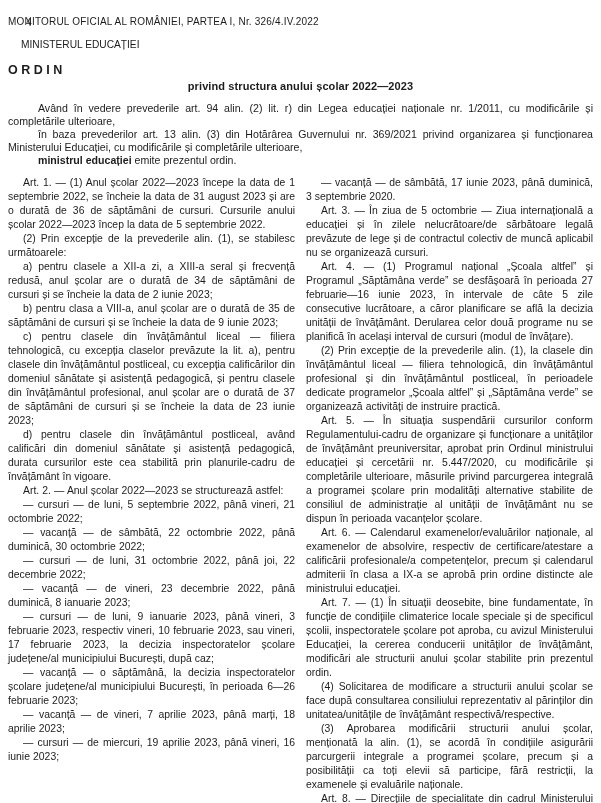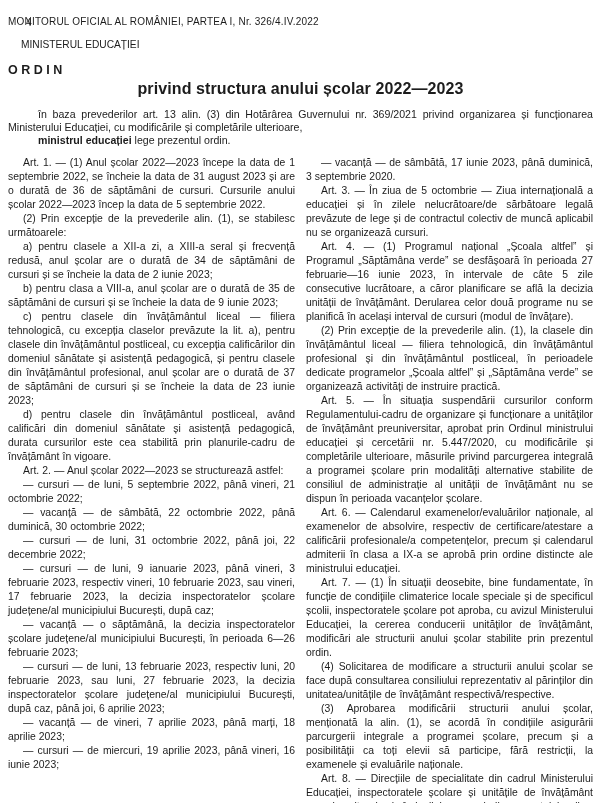--- a/index.html
+++ b/index.html
@@ -20,21 +20,21 @@
   .hdr-row { position: relative; height: 13px; }
   .page-number { position: absolute; left: 18px; top: 0; font-size: 10.5px; }
   .journal-title { text-align: left; font-size: 10px; letter-spacing: 0.2px; }
   .issuer { margin-top: 10px; font-size: 10.2px; padding-left: 13px; }
   .order-title {
     margin-top: 13px; 
     font-size: 12.5px; font-weight: bold; letter-spacing: 3.5px;
   }
   .order-subtitle {
     margin-top: 3px; text-align: center;
-    font-size: 16px; font-weight: bold; letter-spacing: 0.1px;
+    font-size: 11px; font-weight: bold; letter-spacing: 0.1px;
   }
   .preamble { margin-top: 10px; }
   .preamble p {
     margin: 0; font-size: 10.6px; line-height: 13px;
     text-align: justify; text-indent: 30px;
   }
   .enacting-clause { margin-top: 10px; }
   .cols { display: flex; gap: 11px; margin-top: 9px; }
   .col { flex: 1 1 0; min-width: 0; }
   .col p {
@@ -54,39 +54,40 @@
     <span class="page-number">4</span>
     <div class="journal-title">MONITORUL OFICIAL AL ROMÂNIEI, PARTEA I, Nr. 326/4.IV.2022</div>
   </div>
 
   <div class="issuer">MINISTERUL EDUCAȚIEI</div>
 
   <div class="order-title">ORDIN</div>
   <div class="order-subtitle">privind structura anului școlar 2022—2023</div>
 
   <div class="preamble">
+    <p>Având în vedere prevederile art. 94 alin. (2) lit. r) din Legea educației naționale nr. 1/2011, cu modificările și completările ulterioare,</p>
     <p>în baza prevederilor art. 13 alin. (3) din Hotărârea Guvernului nr. 369/2021 privind organizarea și funcționarea Ministerului Educației, cu modificările și completările ulterioare,</p>
-    <p class="enacting-clause"><span class="bold">ministrul educației</span><span> lege prezentul ordin.</span></p>
+    <p class="enacting-clause"><span class="bold">ministrul educației</span><span> emite prezentul ordin.</span></p>
   </div>
 
   <div class="cols">
     <div class="col">
       <p>Art. 1. — (1) Anul școlar 2022—2023 începe la data de 1 septembrie 2022, se încheie la data de 31 august 2023 și are o durată de 36 de săptămâni de cursuri. Cursurile anului școlar 2022—2023 încep la data de 5 septembrie 2022.</p>
       <p>(2) Prin excepție de la prevederile alin. (1), se stabilesc următoarele:</p>
       <p>a) pentru clasele a XII-a zi, a XIII-a seral și frecvență redusă, anul școlar are o durată de 34 de săptămâni de cursuri și se încheie la data de 2 iunie 2023;</p>
       <p>b) pentru clasa a VIII-a, anul școlar are o durată de 35 de săptămâni de cursuri și se încheie la data de 9 iunie 2023;</p>
       <p>c) pentru clasele din învățământul liceal — filiera tehnologică, cu excepția claselor prevăzute la lit. a), pentru clasele din învățământul postliceal, cu excepția calificărilor din domeniul sănătate și asistență pedagogică, și pentru clasele din învățământul profesional, anul școlar are o durată de 37 de săptămâni de cursuri și se încheie la data de 23 iunie 2023;</p>
       <p>d) pentru clasele din învățământul postliceal, având calificări din domeniul sănătate și asistență pedagogică, durata cursurilor este cea stabilită prin planurile-cadru de învățământ în vigoare.</p>
       <p>Art. 2. — Anul școlar 2022—2023 se structurează astfel:</p>
       <p>— cursuri — de luni, 5 septembrie 2022, până vineri, 21 octombrie 2022;</p>
       <p>— vacanță — de sâmbătă, 22 octombrie 2022, până duminică, 30 octombrie 2022;</p>
       <p>— cursuri — de luni, 31 octombrie 2022, până joi, 22 decembrie 2022;</p>
+      <p>— vacanță — de vineri, 23 decembrie 2022, până duminică, 8 ianuarie 2023;</p>
       <p>— cursuri — de luni, 9 ianuarie 2023, până vineri, 3 februarie 2023, respectiv vineri, 10 februarie 2023, sau vineri, 17 februarie 2023, la decizia inspectoratelor școlare județene/al municipiului București, după caz;</p>
       <p>— vacanță — o săptămână, la decizia inspectoratelor școlare județene/al municipiului București, în perioada 6—26 februarie 2023;</p>
-      <p>— cursuri — de luni, 13 februarie 2023, respectiv luni, 20 februarie 2023, sau luni, 27 februarie 2023, la decizia inspectoratelor școlare județene/al municipiului București, după caz, până joi, 6 aprilie 2023;</p>
       <p>— vacanță — de vineri, 7 aprilie 2023, până marți, 18 aprilie 2023;</p>
       <p>— cursuri — de miercuri, 19 aprilie 2023, până vineri, 16 iunie 2023;</p>
     </div>
     <div class="col">
       <p>— vacanță — de sâmbătă, 17 iunie 2023, până duminică, 3 septembrie 2020.</p>
       <p>Art. 3. — În ziua de 5 octombrie — Ziua internațională a educației și în zilele nelucrătoare/de sărbătoare legală prevăzute de lege și de contractul colectiv de muncă aplicabil nu se organizează cursuri.</p>
       <p>Art. 4. — (1) Programul național „Școala altfel” și Programul „Săptămâna verde” se desfășoară în perioada 27 februarie—16 iunie 2023, în intervale de câte 5 zile consecutive lucrătoare, a căror planificare se află la decizia unității de învățământ. Derularea celor două programe nu se planifică în același interval de cursuri (modul de învățare).</p>
       <p>(2) Prin excepție de la prevederile alin. (1), la clasele din învățământul liceal — filiera tehnologică, din învățământul profesional și din învățământul postliceal, în perioadele dedicate programelor „Școala altfel” și „Săptămâna verde” se organizează activități de instruire practică.</p>
       <p>Art. 5. — În situația suspendării cursurilor conform Regulamentului-cadru de organizare și funcționare a unităților de învățământ preuniversitar, aprobat prin Ordinul ministrului educației și cercetării nr. 5.447/2020, cu modificările și completările ulterioare, măsurile privind parcurgerea integrală a programei școlare prin modalități alternative stabilite de consiliul de administrație al unității de învățământ nu se dispun în perioada vacanțelor școlare.</p>
       <p>Art. 6. — Calendarul examenelor/evaluărilor naționale, al examenelor de absolvire, respectiv de certificare/atestare a calificării profesionale/a competențelor, precum și calendarul admiterii în clasa a IX-a se aprobă prin ordine distincte ale ministrului educației.</p>

